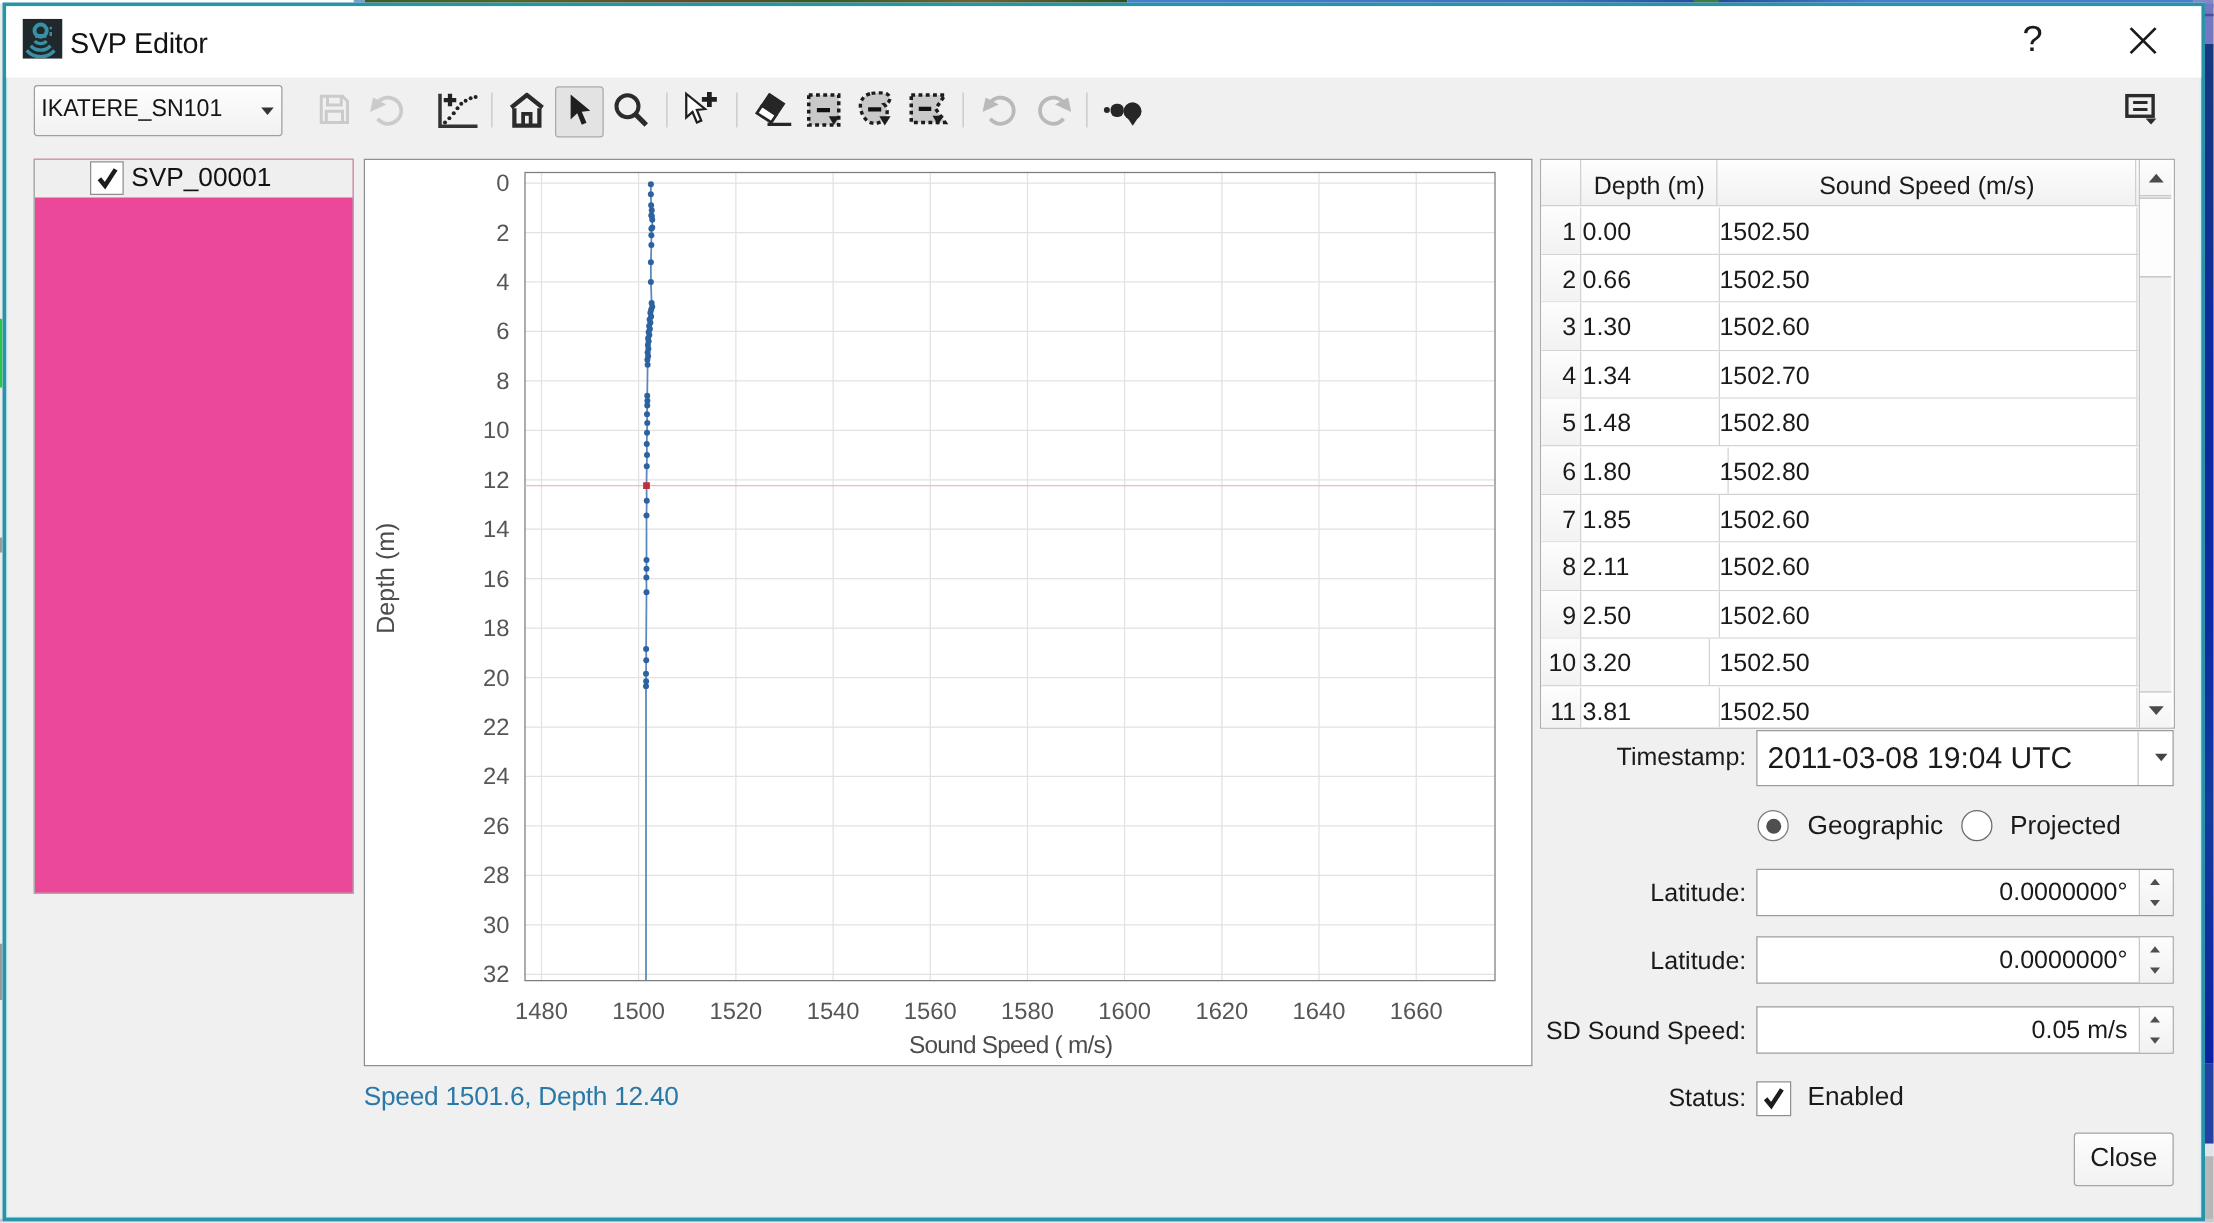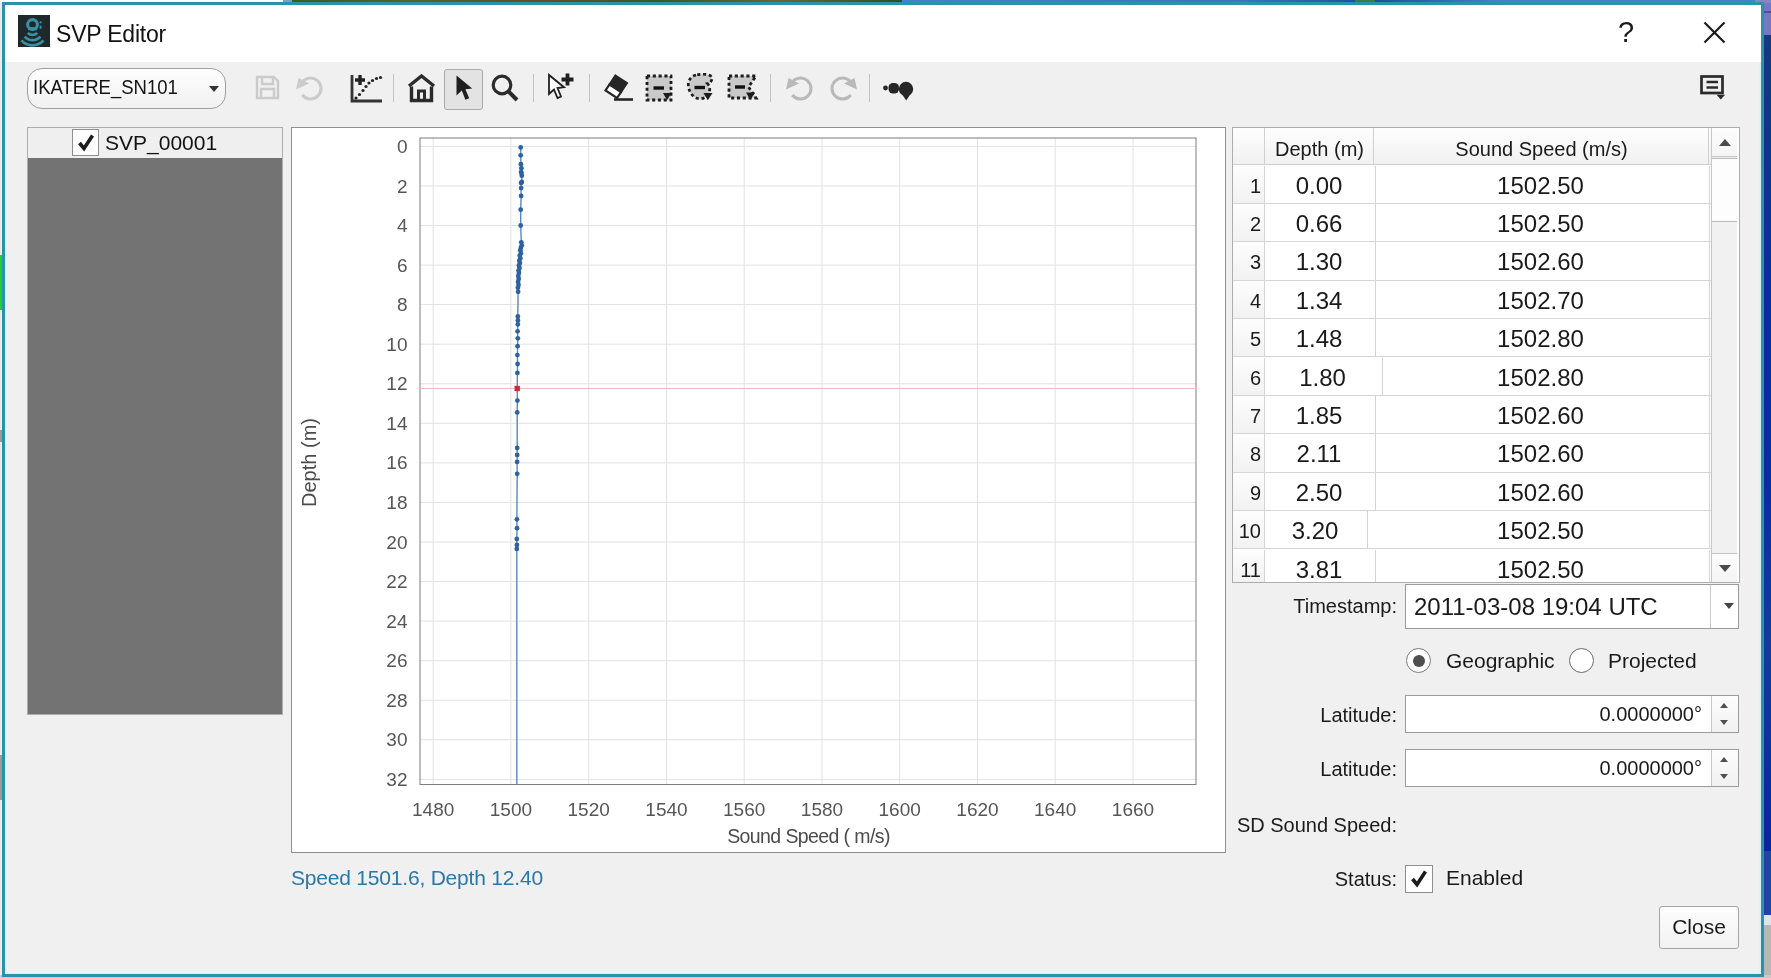--- a/index.html
+++ b/index.html
@@ -10,21 +10,21 @@
 .alabel2 { font:20px "Liberation Sans",sans-serif; fill:#4c4c4c; }
 #dialog { position:absolute; left:2px; top:2px; width:1762px; height:975px;
   border:3px solid #2a93a9; background:#f0f0f0; box-shadow:inset 0 0 0 1.5px #d8f1f7; }
 #titlebar { position:absolute; left:5px; top:5px; width:1756px; height:57px; background:#fff; }
 #title { position:absolute; left:56px; top:21px; font-size:23px; letter-spacing:-0.2px; color:#121212; }
 .trow { position:absolute; left:0; width:478px; border-bottom:1px solid #d4d4d4; background:#fff; }
 .tnum { position:absolute; left:0; top:0; width:32px; height:100%;
   background:linear-gradient(#fdfdfd,#f2f2f2); border-right:1px solid #d4d4d4;
   text-align:right; padding-right:3px; font-size:20px; color:#1a1a1a; line-height:40px; }
 .tcell { position:absolute; top:0; height:100%; border-right:1px solid #d4d4d4;
-  text-align:center; font-size:24px; color:#1a1a1a; line-height:40px; padding-right:3px; }
+  text-align:left; font-size:20px; color:#1a1a1a; line-height:40px; padding-right:3px; }
 .flabel { position:absolute; right:374px; font-size:20px; color:#1a1a1a; height:40px;
   line-height:40px; white-space:nowrap; }
 .ffield { position:absolute; left:1405px; width:334px; height:38px; background:#fff;
   border:1px solid #9b9b9b; }
 .fval { position:absolute; right:36px; top:0; line-height:36px; font-size:20px; color:#1a1a1a; }
 </style></head>
 <body>
 <div id="stage">
 
  <div class="abs" style="left:0;top:0;width:292px;height:3px;background:#fff"></div>
@@ -56,21 +56,21 @@
     <path d="M9.8 17.8 a 6.3 6.3 0 0 0 9.4 0" fill="none" stroke="#3b8fa4" stroke-width="2.7"></path>
     <path d="M6.6 21.6 a 10.6 10.6 0 0 0 15.8 0" fill="none" stroke="#3b8fa4" stroke-width="2.7"></path>
     <path d="M3.4 25.4 a 15 15 0 0 0 22.2 0" fill="none" stroke="#3b8fa4" stroke-width="2.7"></path>
    </svg>
    <div id="title">SVP Editor</div>
    <div style="position:absolute;left:1612px;top:6px;width:28px;height:46px;font-size:29px;color:#1a1a1a;text-align:center;line-height:52px">?</div>
    <svg style="position:absolute;left:1703px;top:21px" width="23" height="23" viewBox="0 0 23 23">
     <path d="M1.5 1.5 L21.5 21.5 M21.5 1.5 L1.5 21.5" stroke="#1a1a1a" stroke-width="2.2"></path>
    </svg>
 
-  <div class="abs" style="left:27px;top:68px;width:199px;height:41px;background:linear-gradient(#fefefe,#f1f1f1);border:1px solid #9f9f9f;border-radius:15px">
+  <div class="abs" style="left:27px;top:68px;width:199px;height:41px;background:linear-gradient(#fefefe,#f1f1f1);border:1px solid #9f9f9f;border-radius:3px">
     <div style="position:absolute;left:5px;top:0;line-height:37px;font-size:19.5px;color:#141414;transform:scaleX(0.95);transform-origin:left center">IKATERE_SN101</div>
     <div style="position:absolute;right:6px;top:17px;width:0;height:0;border-left:5px solid transparent;border-right:5px solid transparent;border-top:6px solid #333"></div>
   </div>
 
 <div style="position:absolute;left:393px;top:74px;width:1px;height:28px;background:#c4c4c4"></div>
     <div style="position:absolute;left:533px;top:74px;width:1px;height:28px;background:#c4c4c4"></div>
     <div style="position:absolute;left:589px;top:74px;width:1px;height:28px;background:#c4c4c4"></div>
     <div style="position:absolute;left:770px;top:74px;width:1px;height:28px;background:#c4c4c4"></div>
     <div style="position:absolute;left:869px;top:74px;width:1px;height:28px;background:#c4c4c4"></div>
 <svg style="position:absolute;left:254px;top:74px" width="27" height="27" viewBox="0 0 27 27">
@@ -146,21 +146,21 @@
  <rect x="7.5" y="4" width="10.5" height="10.5" rx="4.5" fill="#262626"></rect>
  <circle cx="25" cy="10" r="7.2" fill="#262626"></circle>
  <path d="M19.5 13 h11.4 l-5.7 8.6 z" fill="#262626"></path>
 </svg>
 <svg style="position:absolute;left:1699px;top:74px" width="28" height="26" viewBox="0 0 28 26">
  <rect x="2.5" y="2.5" width="21" height="16.5" fill="none" stroke="#2b2b2b" stroke-width="2.7"></rect>
  <path d="M7.5 8 H19 M7.5 13.5 H19" stroke="#2b2b2b" stroke-width="2.4"></path>
  <path d="M17.5 20.8 h8.6 l-4.3 4.7 z" fill="#2b2b2b"></path>
 </svg>
 
-  <div class="abs" style="left:27px;top:127px;width:256px;height:588px;background:#737373;border:1px solid #adadad">
+  <div class="abs" style="left:27px;top:127px;width:256px;height:588px;background:#ec4899;border:1px solid #adadad">
     <div style="position:absolute;left:0;top:0;width:100%;height:30px;background:#efefef"></div>
     <div style="position:absolute;left:44px;top:1px;width:27px;height:27px;background:#fff;border:1.4px solid #8f8f8f"></div>
     <svg style="position:absolute;left:48px;top:5px" width="20" height="20" viewBox="0 0 20 20">
       <path d="M3.5 10 L8 15.5 L16.5 2.5" fill="none" stroke="#1c1c1c" stroke-width="3.6"></path>
     </svg>
     <div style="position:absolute;left:77px;top:0;font-size:21px;color:#121212;line-height:30px">SVP_00001</div>
   </div>
 
   <div class="abs" style="left:291px;top:127px;width:935px;height:726px;background:#fff;border:1px solid #8f8f8f"></div>
 <svg width="933" height="725" viewBox="292.5 128.5 933 725" style="position:absolute;left:292.5px;top:128.5px">
@@ -376,20 +376,27 @@
     </div>
   <div class="flabel" style="top:749px">Latitude:</div>
   <div class="ffield" style="top:749px">
       <span class="fval">0.0000000°</span>
       <div style="position:absolute;left:305px;top:0px;width:27px;height:36px;border-left:1px solid #c8c8c8;background:linear-gradient(#fdfdfd,#f1f1f1)">
         <div style="position:absolute;left:8px;top:7px;width:0;height:0;border-left:4.5px solid transparent;border-right:4.5px solid transparent;border-bottom:5.5px solid #4f4f4f"></div>
         <div style="position:absolute;left:8px;top:24px;width:0;height:0;border-left:4.5px solid transparent;border-right:4.5px solid transparent;border-top:5.5px solid #4f4f4f"></div>
       </div>
     </div>
   <div class="flabel" style="top:805px">SD Sound Speed:</div>
+  <div class="ffield" style="top:805px">
+      <span class="fval">0.05 m/s</span>
+      <div style="position:absolute;left:305px;top:0px;width:27px;height:36px;border-left:1px solid #c8c8c8;background:linear-gradient(#fdfdfd,#f1f1f1)">
+        <div style="position:absolute;left:8px;top:7px;width:0;height:0;border-left:4.5px solid transparent;border-right:4.5px solid transparent;border-bottom:5.5px solid #4f4f4f"></div>
+        <div style="position:absolute;left:8px;top:24px;width:0;height:0;border-left:4.5px solid transparent;border-right:4.5px solid transparent;border-top:5.5px solid #4f4f4f"></div>
+      </div>
+    </div>
 
   <div class="flabel" style="top:859px">Status:</div>
   <div class="abs" style="left:1405px;top:865px;width:28px;height:28px;background:#fff;border:1.4px solid #8f8f8f"></div>
   <svg style="position:absolute;left:1409px;top:869px" width="20" height="20" viewBox="0 0 20 20">
     <path d="M3.5 10 L8 15.5 L16.5 2.5" fill="none" stroke="#1c1c1c" stroke-width="3.6"></path>
   </svg>
   <div class="abs" style="left:1446px;top:866px;font-size:21px;color:#1a1a1a">Enabled</div>
 
   <div class="abs" style="left:1659px;top:906px;width:80px;height:43px;background:linear-gradient(#fdfdfd,#f2f2f2);border:1px solid #a5a5a5;border-radius:3px;text-align:center;line-height:40px;font-size:21px;color:#1a1a1a">Close</div>
 </div>

